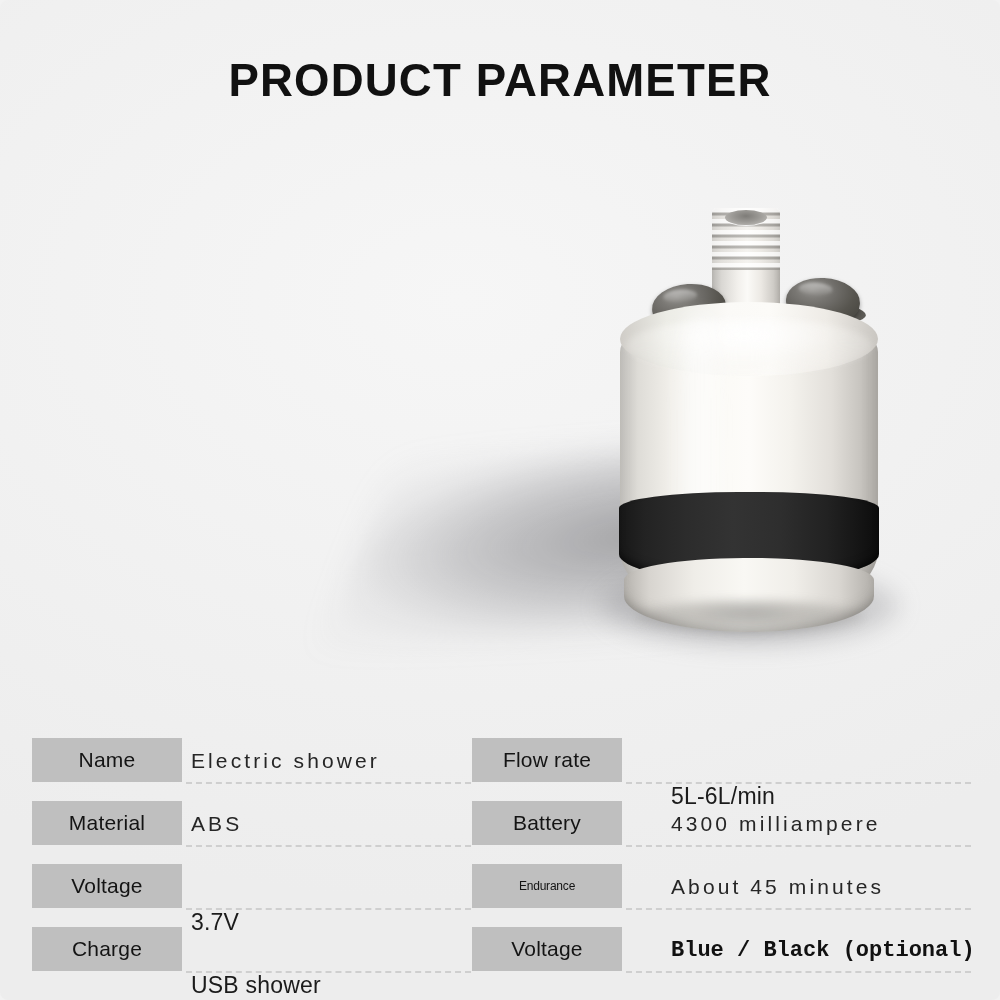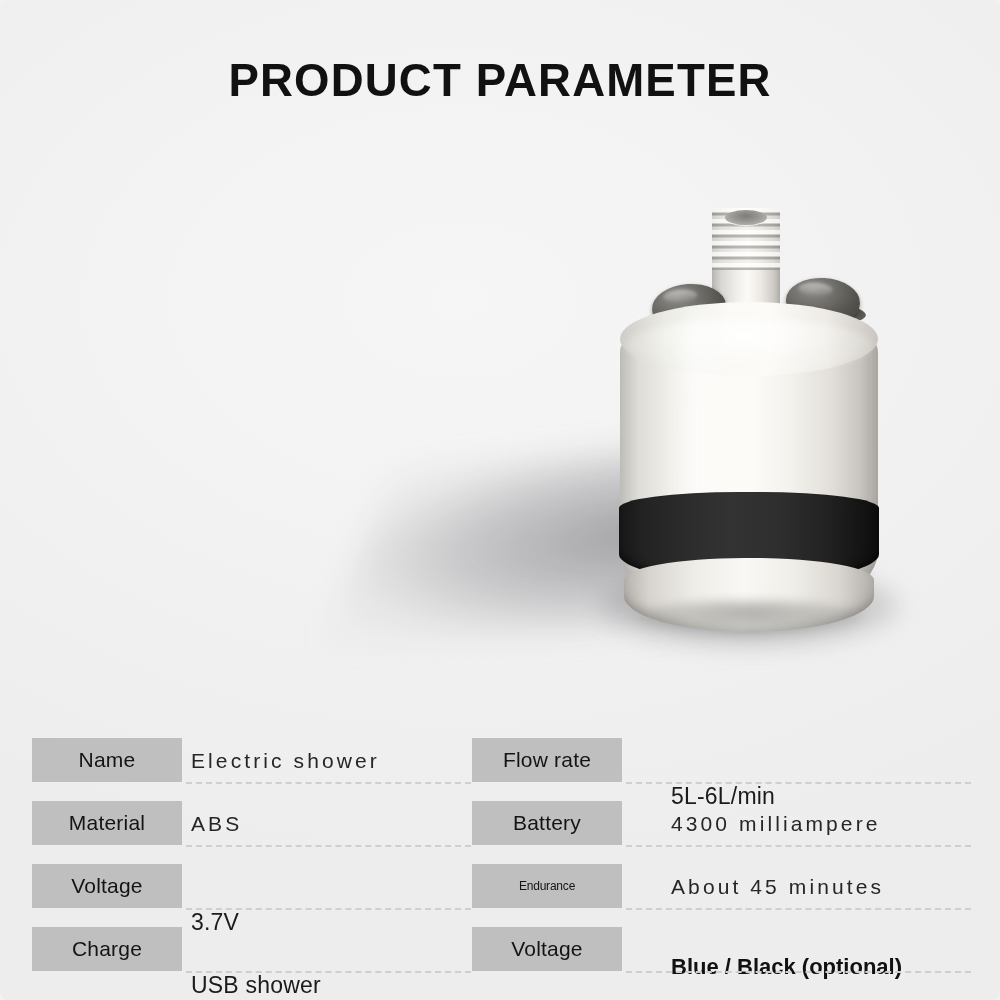--- a/index.html
+++ b/index.html
@@ -296,26 +296,25 @@
     color: #262626;
   }
   .value.sans {
     font-family: "Liberation Sans", sans-serif;
     font-size: 23px;
     letter-spacing: 0.2px;
     color: #1b1b1b;
     margin-top: 35px;
   }
   .value.sans-bold {
-    font-family: Liberation Sans, sans-serif;
+    font-family: Liberation Mono, monospace;
     font-weight: bold;
     font-size: 22px;
     letter-spacing: 0px;
     color: #111111;
-    margin-top: 17px;
   }
   .dash {
     position: absolute;
     top: 44px;
     height: 0;
     border-top: 2px dashed #cfcfcf;
   }
   
   .col-l .label-pill { left: 32px; }
   .col-l .value      { left: 191px; }

